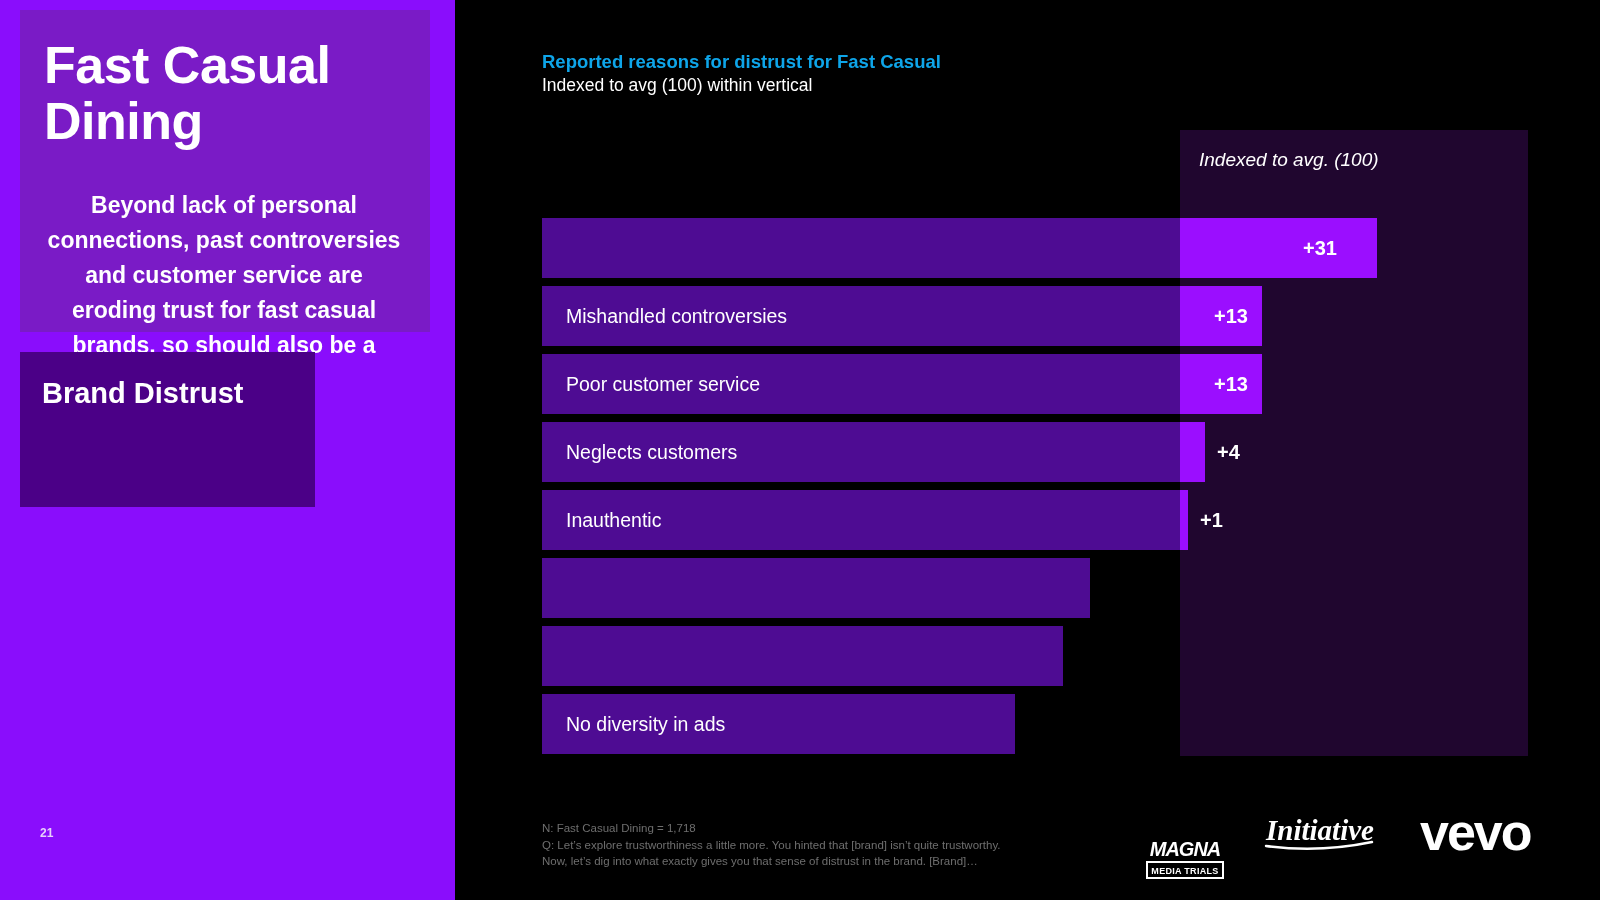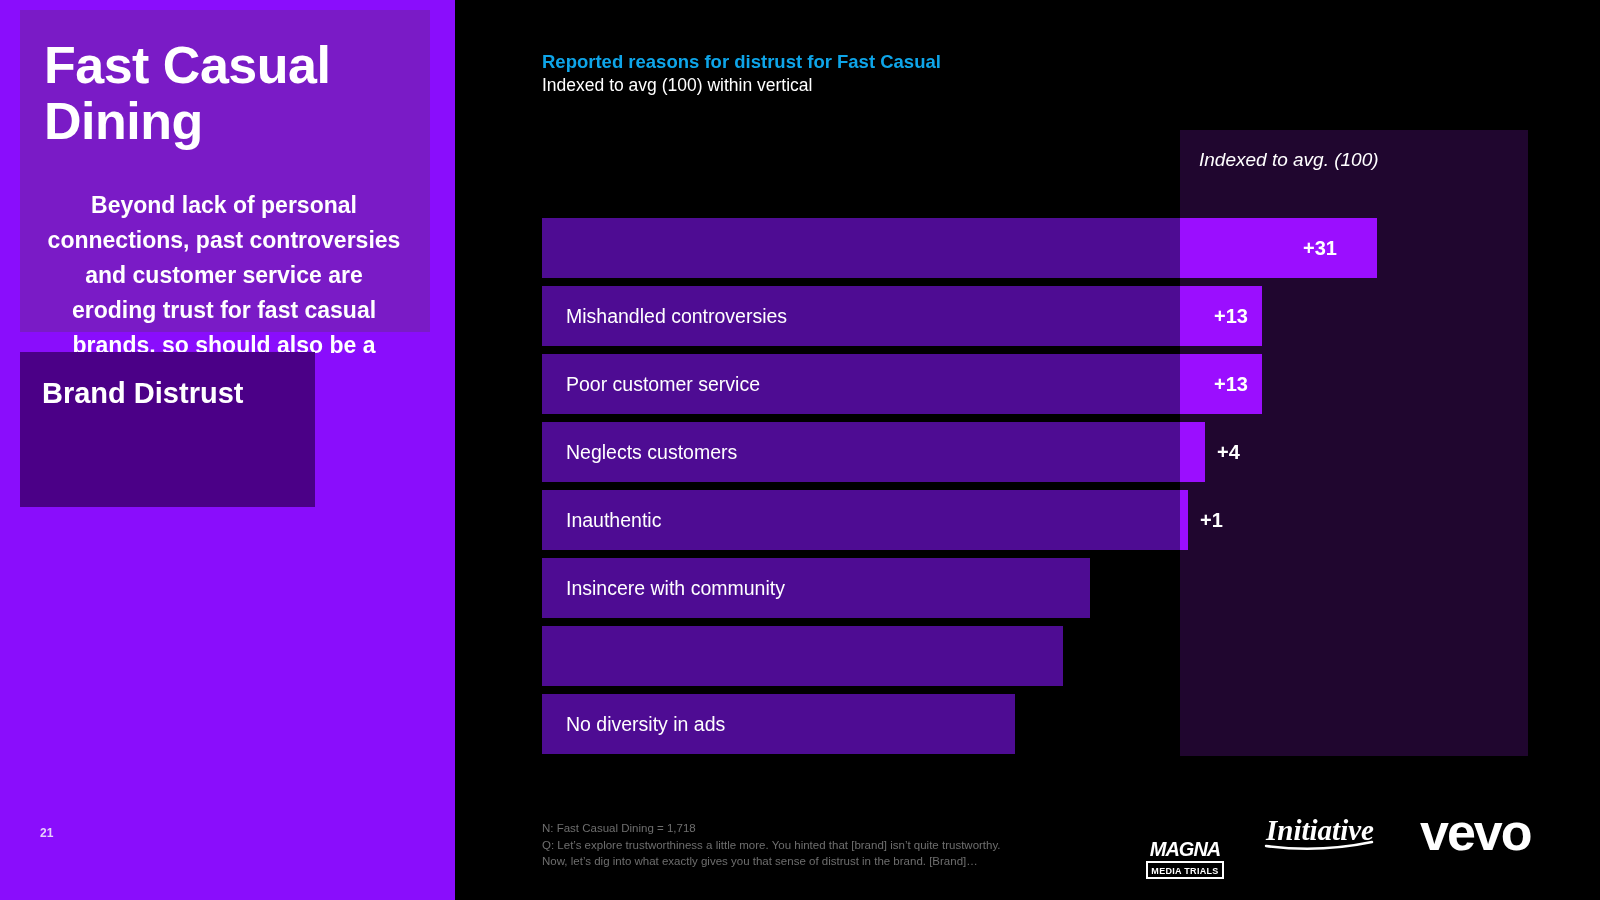--- a/index.html
+++ b/index.html
@@ -169,21 +169,20 @@
         <div class="bar-value" style="left: 675px;">+4</div>
       </div>
       <div class="bar-row">
         <div class="bar-base" style="width: 638px;"></div>
         <div class="bar-ext" style="left: 638px; width: 8px;"></div>
         <div class="bar-label">Inauthentic</div>
         <div class="bar-value" style="left: 658px;">+1</div>
       </div>
       <div class="bar-row">
         <div class="bar-base" style="width: 548px;"></div>
-        <div class="bar-label">Insincere with community</div>
       </div>
       <div class="bar-row">
         <div class="bar-base" style="width: 521px;"></div>
       </div>
       <div class="bar-row">
         <div class="bar-base" style="width: 473px;"></div>
         <div class="bar-label">No diversity in ads</div>
       </div>
     </div>
 

